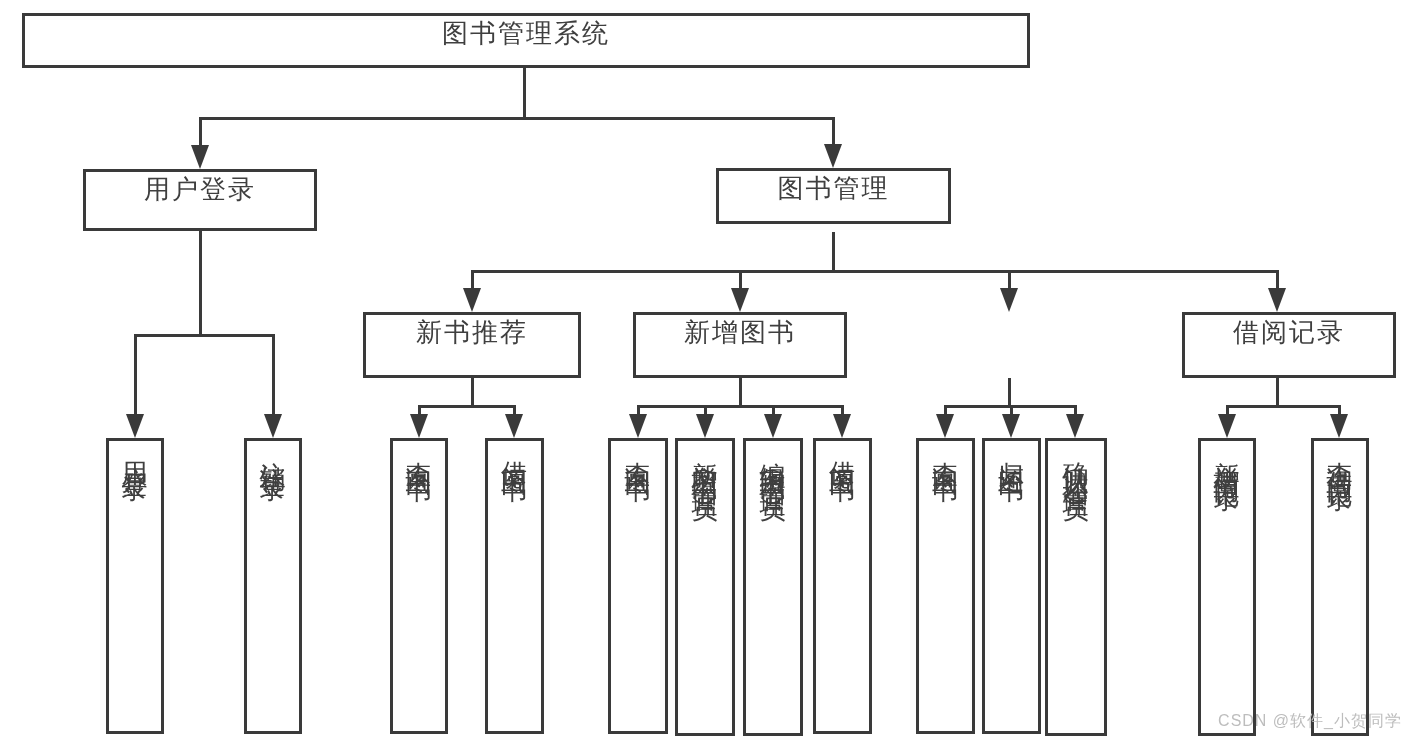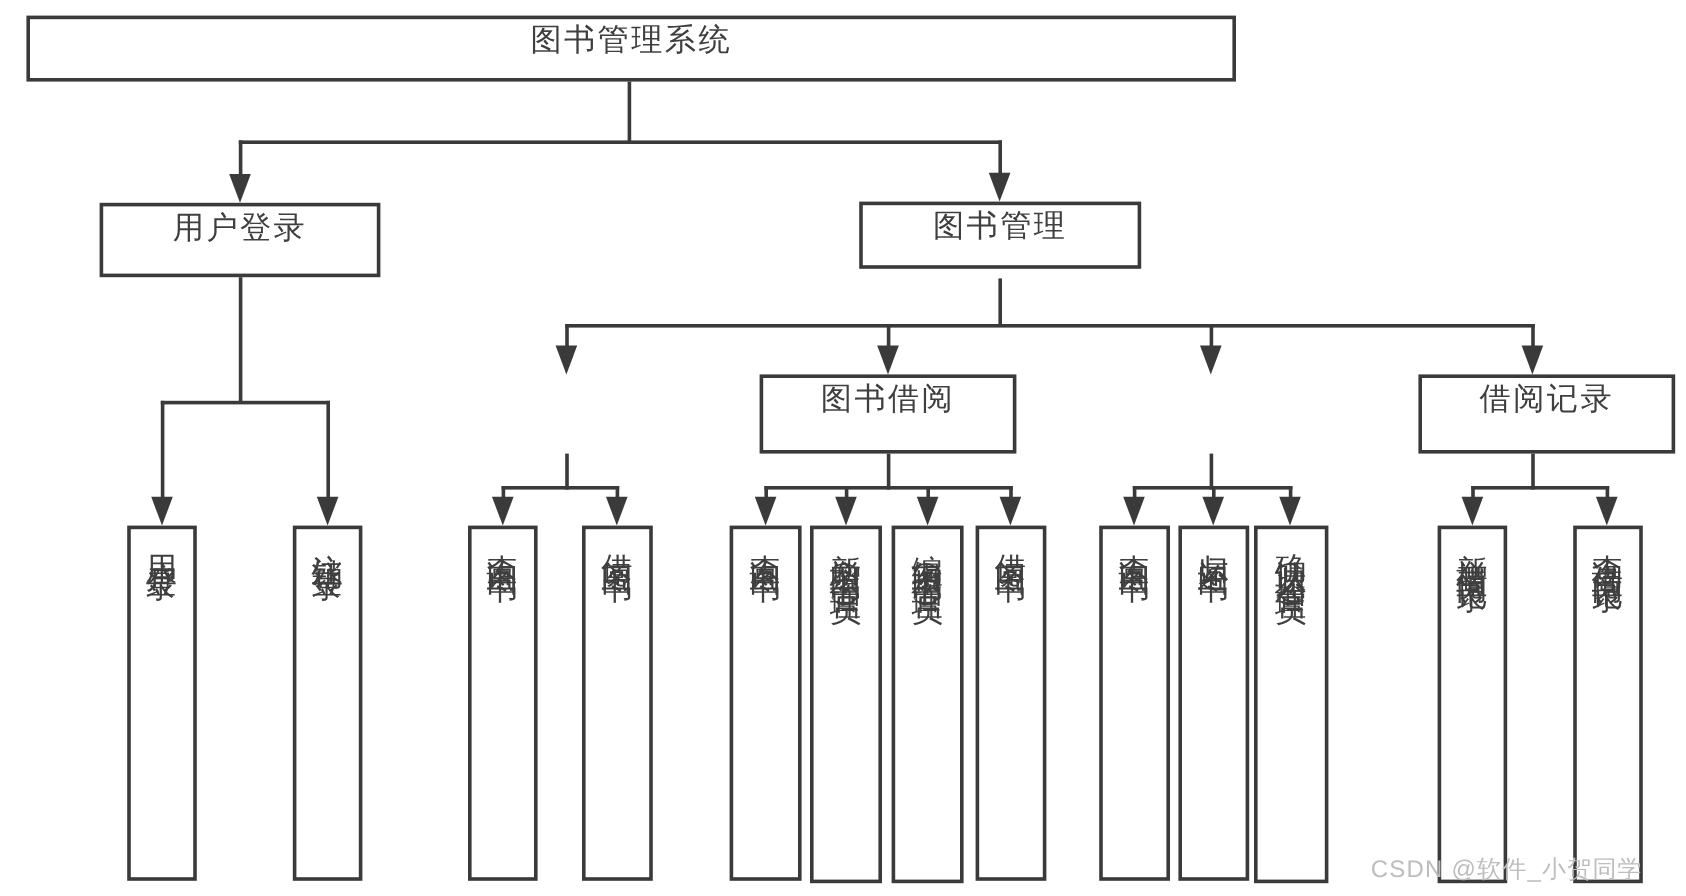--- a/index.html
+++ b/index.html
@@ -37,22 +37,22 @@
   }
   .seg{position:absolute;background:var(--line);}
   .arr{
     position:absolute;width:0;height:0;
     border-left:9px solid transparent;
     border-right:9px solid transparent;
     border-top:24px solid var(--line);
   }
   #watermark{
     position:absolute;
-    top:711px;right:36px;
-    font-size:20px;
+    top:711px;right:3px;
+    font-size:16px;
     letter-spacing:1px;
     color:var(--watermark);
     white-space:nowrap;
     text-align:center;
   }
 </style>
 </head>
 <body>
 
 <div id="stage">
@@ -61,22 +61,25 @@
     <span>图书管理系统</span>
   </div>
 
   <div class="box hbox" style="left:83px;top:169px;width:234px;height:62px;">
     <span>用户登录</span>
   </div>
   <div class="box hbox" style="left:716px;top:168px;width:235px;height:56px;">
     <span>图书管理</span>
   </div>
 
+  <div class="box hbox" style="left:363px;top:312px;width:218px;height:66px;">
+    <span>新书推荐</span>
+  </div>
   <div class="box hbox" style="left:633px;top:312px;width:214px;height:66px;">
-    <span>图书借阅</span>
+    <span>新增图书</span>
   </div>
   <div class="box hbox" style="left:1170px;top:312px;width:214px;height:66px;margin-left:12px;">
     <span>借阅记录</span>
   </div>
 
   <div class="box vbox" style="left:106px;top:438px;width:58px;height:296px;">
     <span>用户登录</span>
   </div>
   <div class="box vbox" style="left:244px;top:438px;width:58px;height:296px;">
     <span>注销登录</span>

